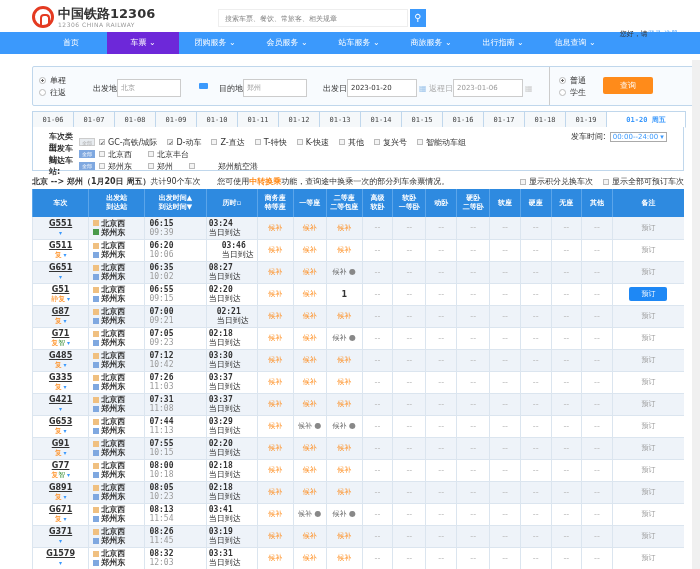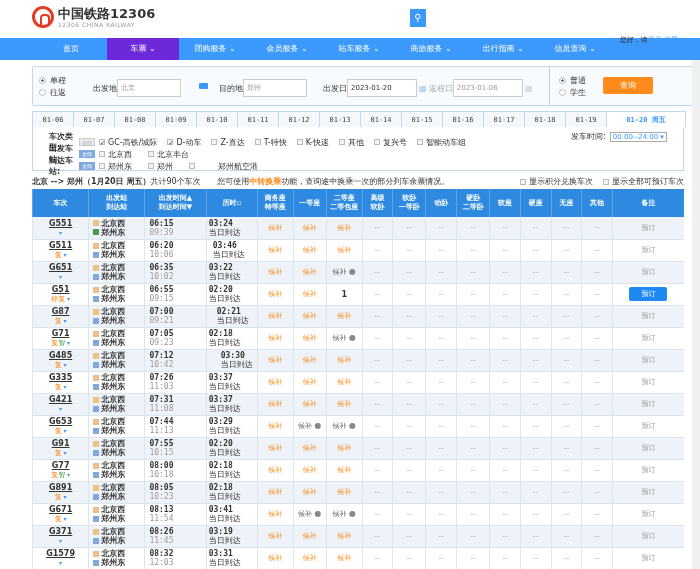--- a/index.html
+++ b/index.html
@@ -1,17 +1,17 @@
 <!DOCTYPE html>
 <html><head>
 <meta charset="utf-8">
 <style>
 *{box-sizing:border-box;margin:0;padding:0}
 body{width:700px;height:569px;overflow:hidden;background:#fff;font-family:"DejaVu Sans","Liberation Sans",sans-serif;font-size:8px;color:#333;position:relative}
-.header{height:38px;position:relative;background:#fff}
+.header{height:32px;position:relative;background:#fff}
 .logo{position:absolute;left:32px;top:6px;display:flex;align-items:center}
 .logo-mark{width:22px;height:22px;border:3px solid #e43a21;border-radius:50%;position:relative;margin-right:4px}
 .logo-mark:after{content:"";position:absolute;left:5px;top:5px;width:6px;height:10px;border:2px solid #e43a21;border-top-left-radius:4px;border-top-right-radius:4px;border-bottom:none}
 .logo-title{font-size:13px;font-weight:bold;color:#333;line-height:14px}
 .logo-sub{font-size:6px;color:#999;letter-spacing:0.5px}
 .search{position:absolute;left:218px;top:9px;width:190px;height:18px;border:1px solid #eee;background:#fff;font-size:7px;color:#888;padding:4px 6px}
 .search-btn{position:absolute;left:410px;top:9px;width:16px;height:18px;background:#3b99fc;color:#fff;font-size:10px;text-align:center;line-height:18px}
 .nav{height:22px;background:#3b99fc;display:flex;position:relative}
 .nav-item{width:72px;color:#fff;font-size:8px;text-align:center;line-height:22px;flex:none}
 .nav-item.active{background:#6d28d9}
@@ -63,20 +63,21 @@
 <body>
 
 <div class="header">
   <div class="logo">
     <div class="logo-mark"></div>
     <div>
       <div class="logo-title">中国铁路12306</div>
       <div class="logo-sub">12306 CHINA RAILWAY</div>
     </div>
   </div>
+  <div class="search">搜索车票、餐饮、常旅客、相关规章</div>
   <div class="search-btn">⚲</div>
 </div>
 <div class="nav" id="nav">
   <div class="nav-item">首页</div>
     <div class="nav-item active">车票 ⌄</div>
     <div class="nav-item">团购服务 ⌄</div>
     <div class="nav-item">会员服务 ⌄</div>
     <div class="nav-item">站车服务 ⌄</div>
     <div class="nav-item">商旅服务 ⌄</div>
     <div class="nav-item">出行指南 ⌄</div>
@@ -288,21 +289,21 @@
       <tr class="even">
         <td><span class="tn">G511</span><br><span class="tag">复</span><span class="tri"> ▾</span></td>
         <td style="text-align: left; padding-left: 4px;">
           <div class="st"><span class="sq" style="background:#f0c080"></span><span>北京西</span></div>
           <div class="st"><span class="sq" style="background:#7fa8e0"></span><span>郑州东</span></div>
         </td>
         <td style="text-align: left; padding-left: 4px;">
           <div class="tm">06:20</div>
           <div class="tm2">10:06</div>
         </td>
-        <td style="text-align: left; padding-left: 6px;">
+        <td style="text-align: left; padding-left: 15px;">
           <div class="tm">03:46</div>
           <div>当日到达</div>
         </td>
         <td><span class="hb">候补</span></td>
         <td><span class="hb">候补</span></td>
         <td><span class="hb">候补</span></td>
         <td class="dash">--</td>
         <td class="dash">--</td>
         <td class="dash">--</td>
         <td class="dash">--</td>
@@ -316,21 +317,21 @@
         <td><span class="tn">G651</span><br><span class="tri"> ▾</span></td>
         <td style="text-align: left; padding-left: 4px;">
           <div class="st"><span class="sq" style="background:#f0c080"></span><span>北京西</span></div>
           <div class="st"><span class="sq" style="background:#7fa8e0"></span><span>郑州东</span></div>
         </td>
         <td style="text-align: left; padding-left: 4px;">
           <div class="tm">06:35</div>
           <div class="tm2">10:02</div>
         </td>
         <td style="text-align: left; padding-left: 2px;">
-          <div class="tm">03:22</div>
+          <div class="tm">08:27</div>
           <div>当日到达</div>
         </td>
         <td><span class="hb">候补</span></td>
         <td><span class="hb">候补</span></td>
         <td><span class="hb2">候补</span><span style="color: rgb(136, 136, 136);"> ●</span></td>
         <td class="dash">--</td>
         <td class="dash">--</td>
         <td class="dash">--</td>
         <td class="dash">--</td>
         <td class="dash">--</td>
@@ -423,21 +424,21 @@
       <tr class="odd">
         <td><span class="tn">G485</span><br><span class="tag">复</span><span class="tri"> ▾</span></td>
         <td style="text-align: left; padding-left: 4px;">
           <div class="st"><span class="sq" style="background:#f0c080"></span><span>北京西</span></div>
           <div class="st"><span class="sq" style="background:#7fa8e0"></span><span>郑州东</span></div>
         </td>
         <td style="text-align: left; padding-left: 4px;">
           <div class="tm">07:12</div>
           <div class="tm2">10:42</div>
         </td>
-        <td style="text-align: left; padding-left: 14px;">
+        <td style="text-align: left; padding-left: 2px;">
           <div class="tm">03:30</div>
           <div>当日到达</div>
         </td>
         <td><span class="hb">候补</span></td>
         <td><span class="hb">候补</span></td>
         <td><span class="hb">候补</span></td>
         <td class="dash">--</td>
         <td class="dash">--</td>
         <td class="dash">--</td>
         <td class="dash">--</td>

